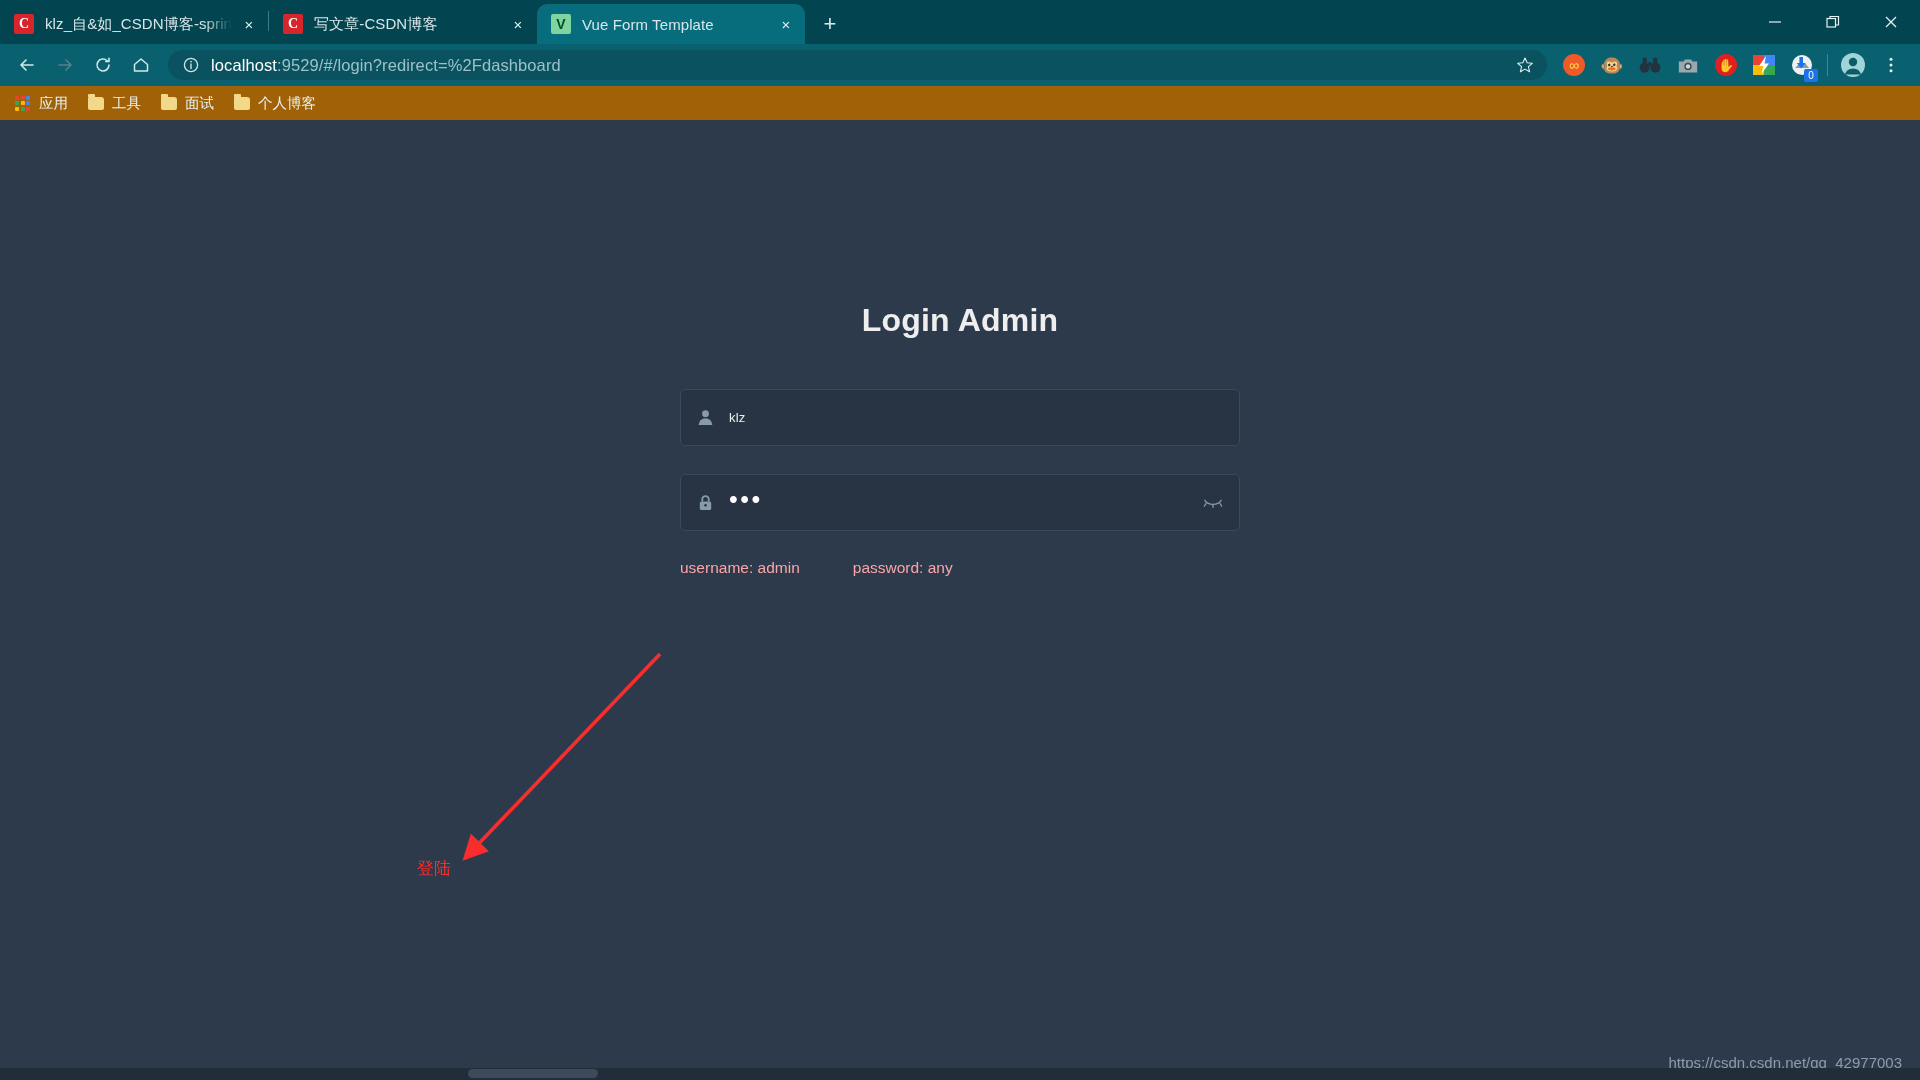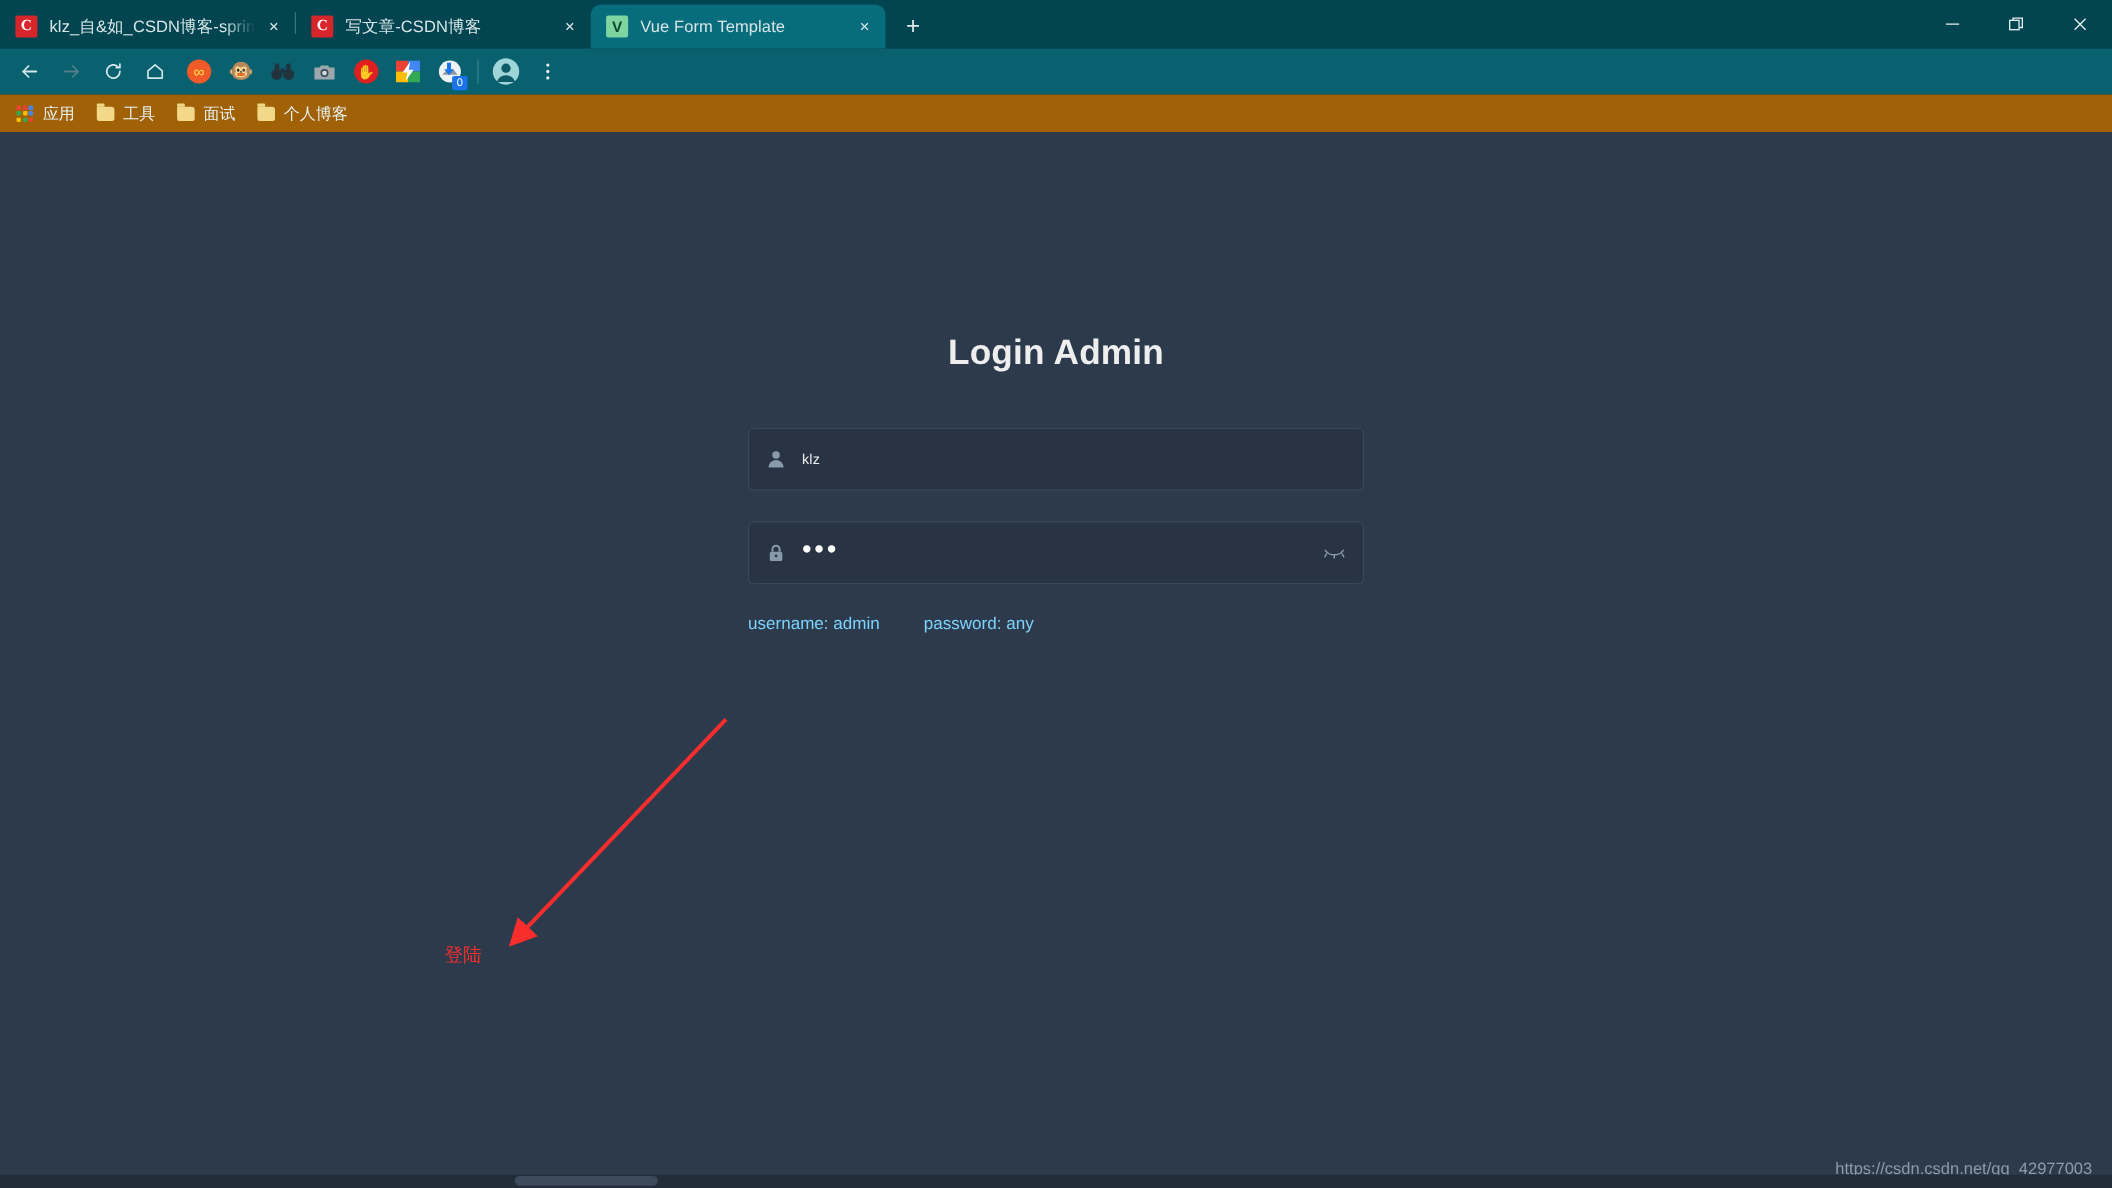--- a/index.html
+++ b/index.html
@@ -237,32 +237,33 @@
     border: none;
     border-radius: 5px;
     color: #ffffff;
     font-size: 17px;
     font-family: "Liberation Sans", sans-serif;
     display: flex; align-items: center; justify-content: center;
     margin-bottom: 26px;
   }
   .tips {
     display: flex;
-    color: #7dd3fc;
+    color: #fca5a5;
     font-size: 15.5px;
+    gap: 13px;
   }
   .tips span:first-child { margin-right: 40px; }
 
   .annotation-layer {
     position: absolute; inset: 0;
     pointer-events: none;
   }
   .annot-text {
     position: absolute;
-    left: 404px; top: 737px;
+    left: 417px; top: 737px;
     color: #fa2d2d;
     font-size: 17px;
     font-family: Liberation Sans, sans-serif;
     white-space: nowrap;
   }
   .watermark {
     position: absolute;
     right: 18px; bottom: 9px;
     color: #8e9bab;
     font-size: 15px;
@@ -345,20 +346,35 @@
           <path d="M16 10a6 6 0 1 1-1.8-4.3" fill="none" stroke="#d3e7ea" stroke-width="1.6" stroke-linecap="round"></path>
           <path d="M16 3.2 V6.5 H12.7" fill="none" stroke="#d3e7ea" stroke-width="1.6" stroke-linecap="round" stroke-linejoin="round"></path>
         </svg>
     </div>
     <div class="navbtn">
       <svg width="20" height="20" viewBox="0 0 20 20">
           <path d="M3.5 9.5 L10 4 L16.5 9.5 V16 H3.5 Z" fill="none" stroke="#d3e7ea" stroke-width="1.5" stroke-linejoin="round"></path>
         </svg>
     </div>
 
+    <div class="omnibox">
+      <span class="info-ico">
+        <svg width="16" height="16" viewBox="0 0 16 16">
+            <circle cx="8" cy="8" r="6.6" fill="none" stroke="#cfe3e6" stroke-width="1.3"></circle>
+            <line x1="8" y1="7" x2="8" y2="11.5" stroke="#cfe3e6" stroke-width="1.4" stroke-linecap="round"></line>
+            <circle cx="8" cy="4.6" r="0.85" fill="#cfe3e6"></circle>
+          </svg>
+      </span>
+      <span class="url"><b>localhost</b><span>:9529/#/login?redirect=%2Fdashboard</span></span>
+      <span class="star">
+        <svg width="18" height="18" viewBox="0 0 20 20">
+            <path d="M10 2.2 L12.4 7.5 L18.1 8.1 L13.8 11.9 L15.1 17.6 L10 14.6 L4.9 17.6 L6.2 11.9 L1.9 8.1 L7.6 7.5 Z" fill="none" stroke="#e3f0f2" stroke-width="1.2" stroke-linejoin="round"></path>
+          </svg>
+      </span>
+    </div>
 
     <div class="ext-icons">
       <div class="ext">
         <span class="glyph" style="background:#f05a28;color:#ffe14d;">∞</span>
       </div>
       <div class="ext">
         <span class="glyph" style="font-size:19px;">🐵</span>
       </div>
       <div class="ext">
         <svg width="22" height="18" viewBox="0 0 24 20">

